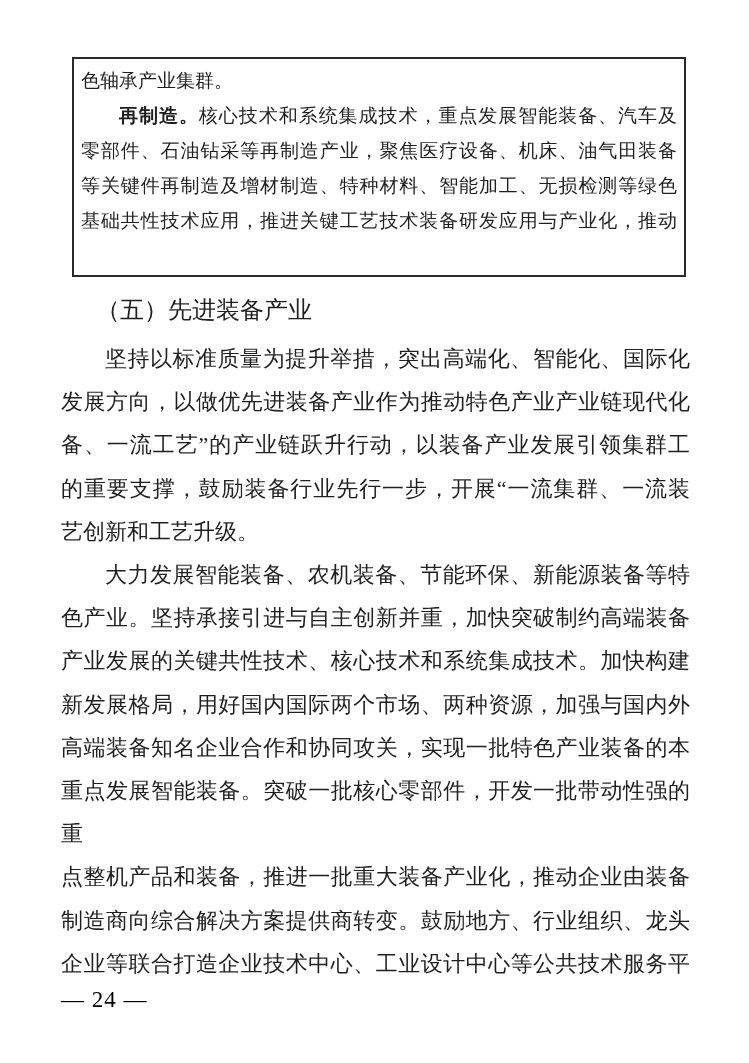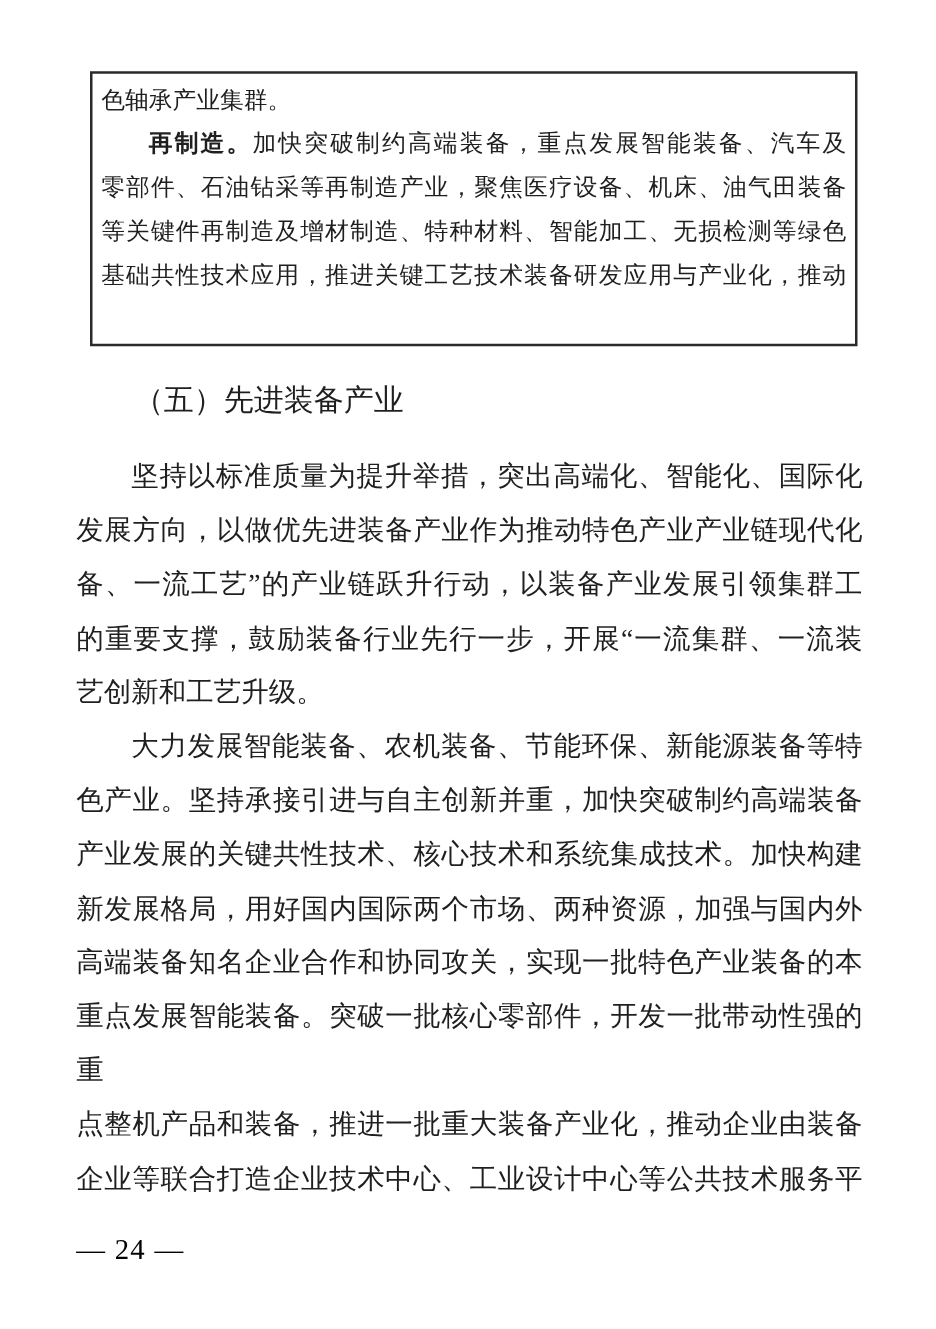--- a/index.html
+++ b/index.html
@@ -38,21 +38,21 @@
   
   .content {
     position: absolute;
     left: 61px; top: 284px;
     width: 629px;
     font-size: 22px;
   }
   .section-heading {
     font-size: 24px;
     font-weight: normal;
-    margin: 16px;
+    margin: 5px;
     padding-left: 30px;
     line-height: 43px;
   }
   .body-line { line-height: 43.2px; }
 
   .page-footer {
     position: absolute;
     left: 61px; top: 986px;
     font-size: 23px;
     line-height: 28px;
@@ -60,21 +60,21 @@
     color: #000000;
   }
 </style>
 </head>
 <body>
 
 <div class="page">
 
   <div class="callout-box">
     <div class="box-line endline">色轴承产业集群。</div>
-    <div class="box-line jline indent"><span class="bold-lead">再制造。</span><span>加快突破制约高端装备，重点发展智能装备、汽车及</span></div>
+    <div class="box-line jline indent"><span class="bold-lead">再制造。</span><span>核心技术和系统集成技术，重点发展智能装备、汽车及</span></div>
     <div class="box-line jline">零部件、石油钻采等再制造产业，聚焦医疗设备、机床、油气田装备</div>
     <div class="box-line jline">等关键件再制造及增材制造、特种材料、智能加工、无损检测等绿色</div>
     <div class="box-line jline">基础共性技术应用，推进关键工艺技术装备研发应用与产业化，推动</div>
   </div>
 
   <div class="content">
     <h2 class="section-heading">（五）先进装备产业</h2>
 
     <div class="paragraph">
       <div class="body-line jline indent">坚持以标准质量为提升举措，突出高端化、智能化、国际化</div>
@@ -85,19 +85,20 @@
     </div>
 
     <div class="paragraph">
       <div class="body-line jline indent">大力发展智能装备、农机装备、节能环保、新能源装备等特</div>
       <div class="body-line jline">色产业。坚持承接引进与自主创新并重，加快突破制约高端装备</div>
       <div class="body-line jline">产业发展的关键共性技术、核心技术和系统集成技术。加快构建</div>
       <div class="body-line jline">新发展格局，用好国内国际两个市场、两种资源，加强与国内外</div>
       <div class="body-line jline">高端装备知名企业合作和协同攻关，实现一批特色产业装备的本</div>
       <div class="body-line jline">重点发展智能装备。突破一批核心零部件，开发一批带动性强的重</div>
       <div class="body-line jline">点整机产品和装备，推进一批重大装备产业化，推动企业由装备</div>
+      <div class="body-line jline">制造商向综合解决方案提供商转变。鼓励地方、行业组织、龙头</div>
       <div class="body-line jline">企业等联合打造企业技术中心、工业设计中心等公共技术服务平</div>
     </div>
   </div>
 
   <div class="page-footer">— 24 —</div>
 
 </div>
 
 </body></html>

